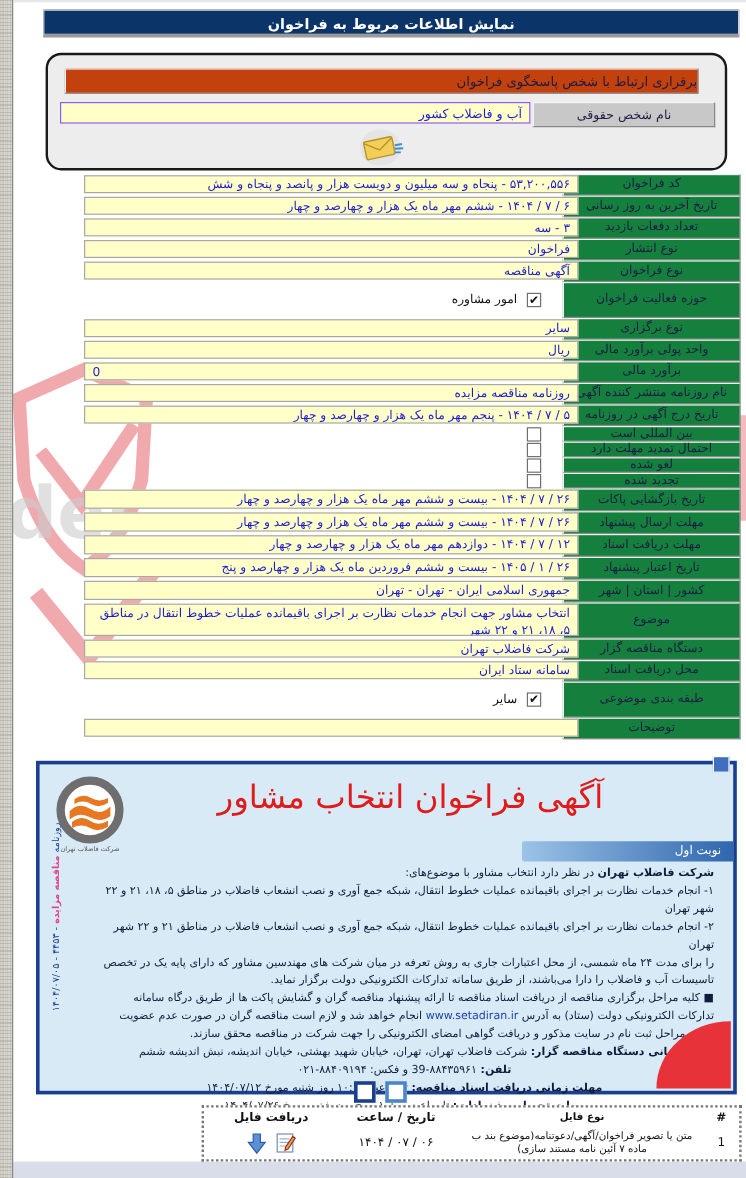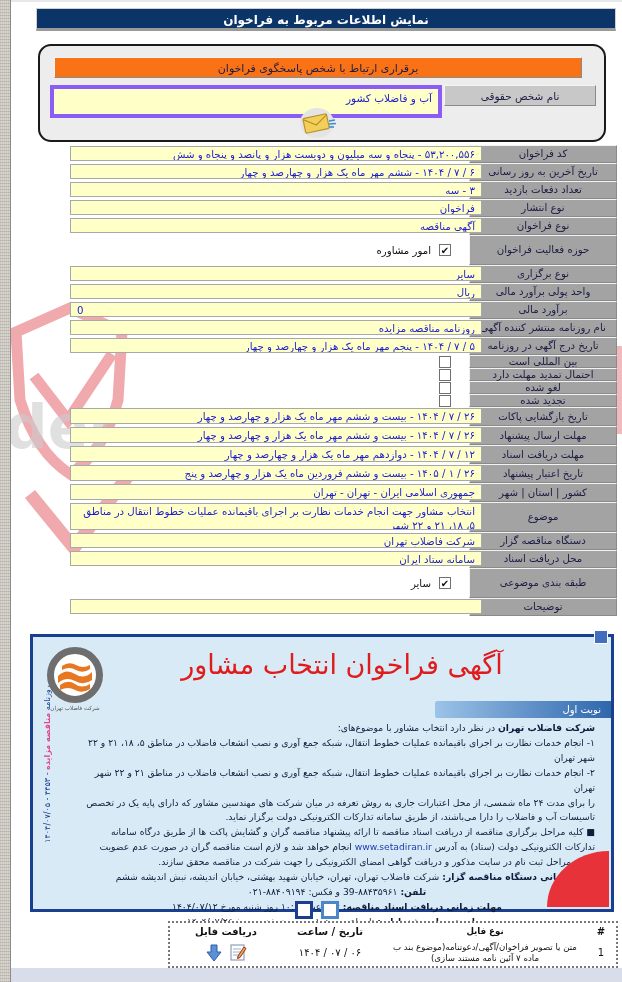--- a/index.html
+++ b/index.html
@@ -15,42 +15,42 @@
   .content-frame{position:absolute;left:11px;top:0;width:611px;height:982px;border-top:2px solid #e8e8e8;}
 
   
   .titlebar{position:absolute;left:36px;top:8px;width:580px;height:23px;background:#0b3468;
             color:#ffffff;font-size:12px;font-weight:bold;text-align:center;line-height:23px;
             border:1px solid #cfcfcf;border-bottom:3px solid #9a9a9a;box-sizing:border-box;z-index:3;}
 
   
   .gbox{position:absolute;left:38px;top:44px;width:568px;height:98px;background:#ededed;
         border:2px solid #1a1a1a;border-radius:13px;box-sizing:border-box;z-index:3;}
-  .gbox-hdr{position:absolute;left:14px;top:11px;width:528px;height:21px;background:#f97316;
+  .gbox-hdr{position:absolute;left:14px;top:11px;width:528px;height:21px;background:#c2410c;
             border-top:1px solid #f4f4f4;border-left:1px solid #f4f4f4;
             border-right:1px solid #8a8a8a;border-bottom:1px solid #8a8a8a;
-            font-size:11px;color:#1c1c44;text-align:center;line-height:21px;box-sizing:border-box;}
+            font-size:11px;color:#1c1c44;line-height:21px;box-sizing:border-box;}
   .gbox-lbl{position:absolute;right:8px;top:39px;width:152px;height:21px;background:#c8c8c8;
             border-top:1px solid #f4f4f4;border-left:1px solid #f4f4f4;
             border-right:1px solid #8a8a8a;border-bottom:1px solid #8a8a8a;
             font-size:10.5px;color:#1c1c44;text-align:center;line-height:21px;box-sizing:border-box;}
-  .gbox-val{position:absolute;right:162px;top:39px;width:392px;height:33px;background:#ffffc8;
-            border:4px solid #8b5cf6;font-size:10.5px;color:#1c1cd0;text-align:right;
+  .gbox-val{position:absolute;right:162px;top:39px;width:392px;height:18px;background:#ffffc8;
+            border:1px solid #8b5cf6;font-size:10.5px;color:#1c1cd0;text-align:right;
             padding-left:6px;padding-right:6px;line-height:19px;box-sizing:border-box;}
   .mail-wrap{position:absolute;left:258px;top:62px;width:40px;height:32px;}
   .mail-bg{position:absolute;left:2px;top:0;width:34px;height:30px;border-radius:50%;background:#e4e4e4;}
 
   
   .wm{position:absolute;left:0;top:280px;width:622px;height:340px;z-index:1;pointer-events:none;opacity:.5;}
 
   
   .form{position:absolute;left:70px;top:145px;width:547px;z-index:2;}
   .r{position:relative;}
   .h18{height:18px;} .h19{height:19px;} .h13{height:13px;} .h30{height:30px;}
-  .lbl{position:absolute;right:0;top:0;bottom:0;width:148px;background:#a3a3a3;
+  .lbl{position:absolute;right:0;top:0;bottom:0;width:148px;background:#15803d;
        border-top:1px solid #f2f2f2;border-left:1px solid #f2f2f2;
        border-right:1px solid #8a8a8a;border-bottom:1px solid #8a8a8a;
        font-size:10.2px;color:#1c1c44;text-align:center;display:flex;align-items:center;
        justify-content:center;box-sizing:border-box;line-height:1.1;}
   .val{position:absolute;left:0;top:1px;bottom:2px;width:412px;background:#ffffc8;
        border:1px solid #a8a8a8;font-size:10.2px;color:#1c1cd0;text-align:right;
        padding:1px 6px 0 6px;box-sizing:border-box;overflow:hidden;line-height:1.35;}
   .val.ltr{direction:ltr;text-align:left;}
   .chk{position:absolute;right:166px;top:50%;transform:translateY(-50%);width:12px;height:12px;
        background:#ffffff;border:1px solid #707070;font-size:10px;line-height:11px;text-align:center;

